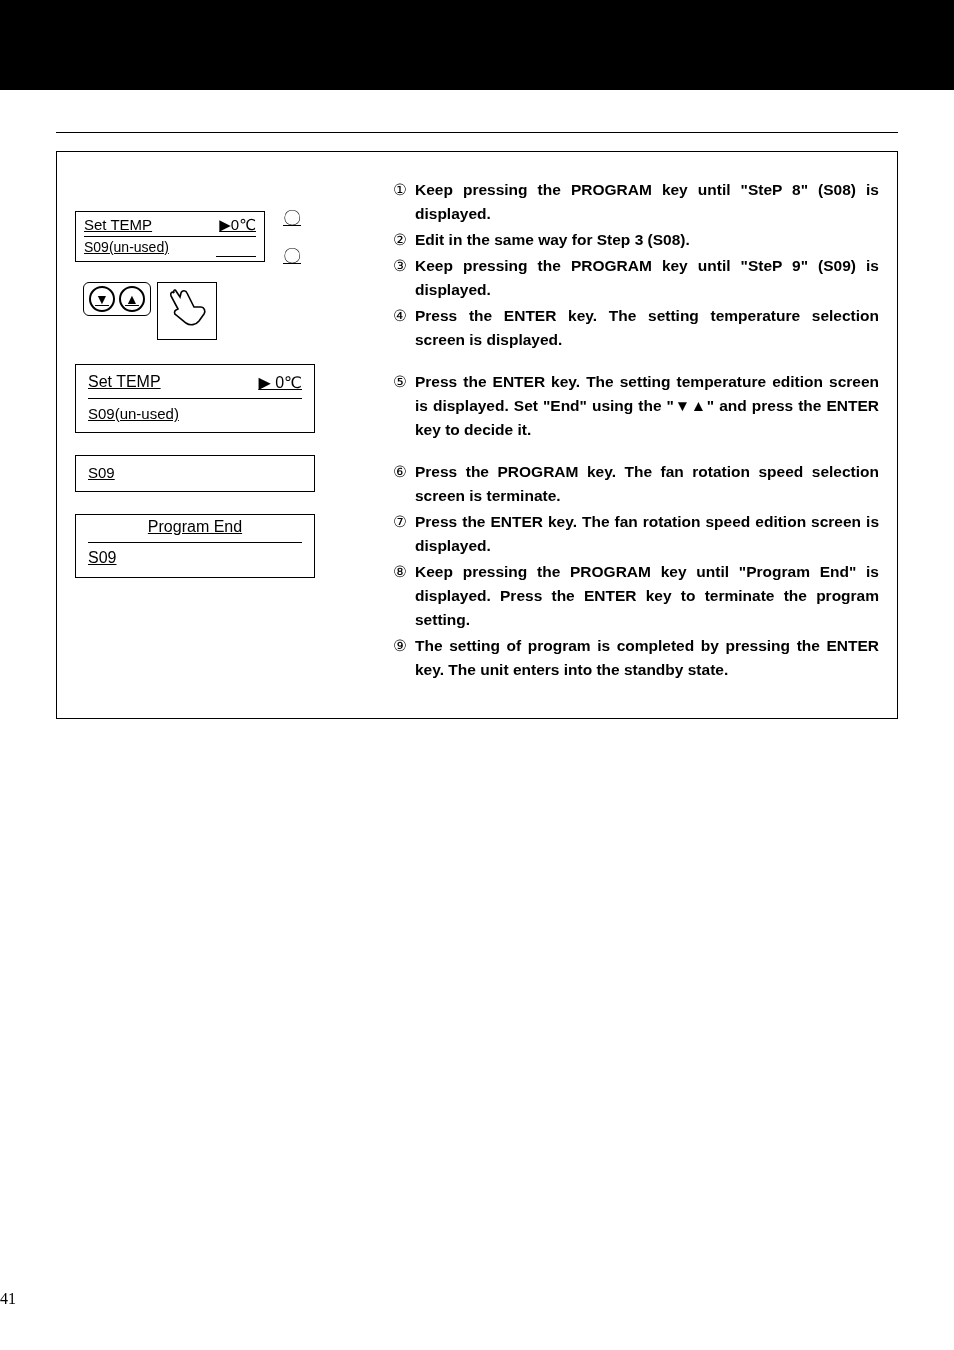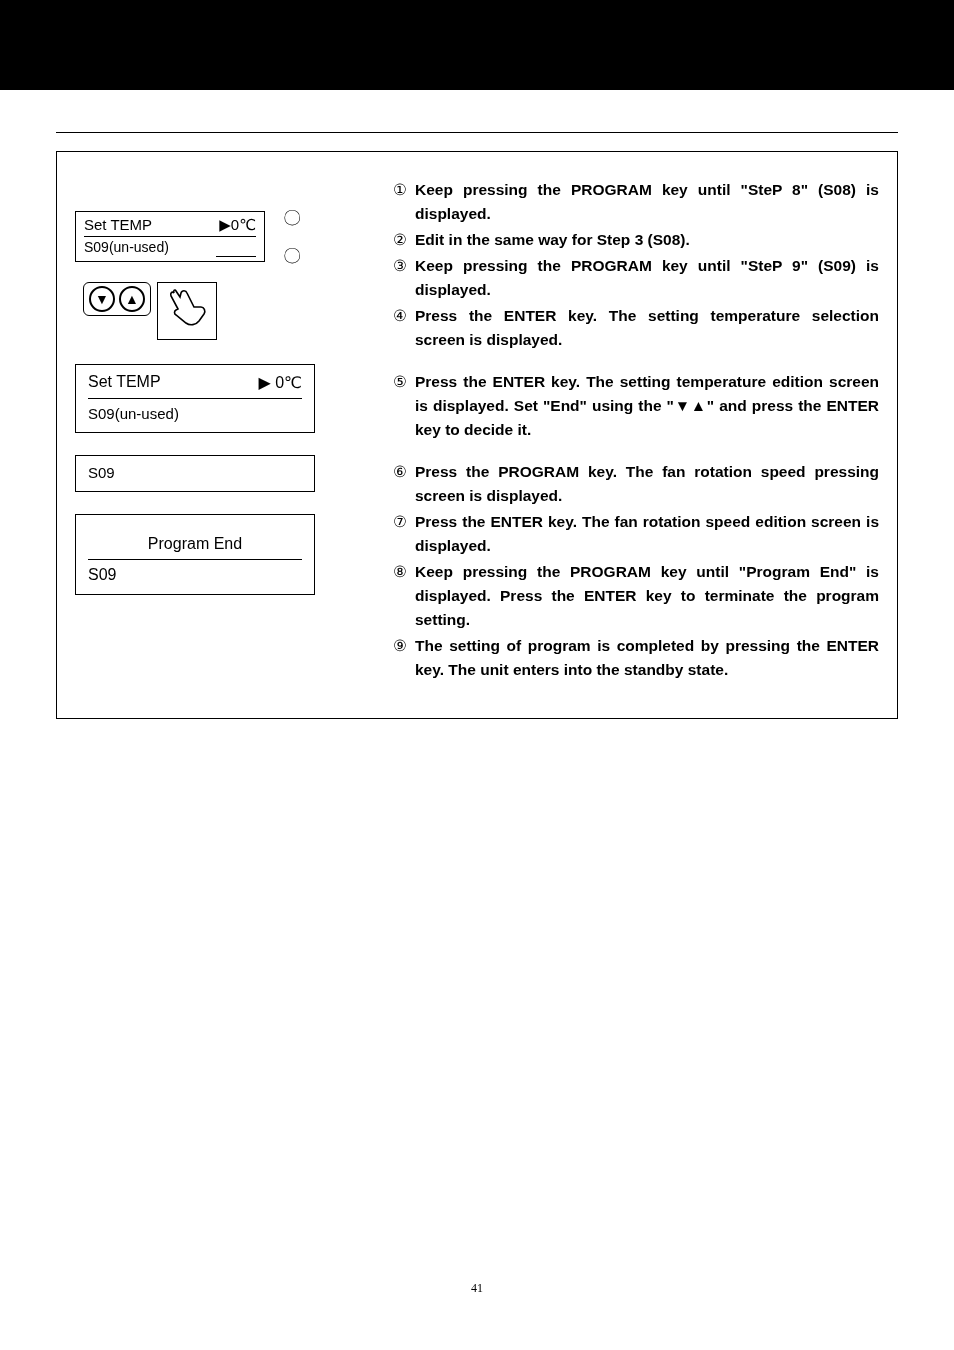--- a/index.html
+++ b/index.html
@@ -12,20 +12,21 @@
     margin: 18px 56px 0 56px;
     border: 1px solid #000;
     padding: 26px 18px 18px 18px;
     display: flex;
     gap: 18px;
   }
   .left-col {
     width: 300px;
     flex: 0 0 300px;
     padding-top: 26px;
+    text-decoration: underline;
   }
   .right-col { flex: 1; font-size: 15.5px; line-height: 1.55; }
   .right-col p { display: flex; margin-bottom: 2px; text-align: justify; }
   .num { flex: 0 0 22px; }
   .txt { flex: 1; font-weight: bold; }
   .group { margin-bottom: 18px; }
 
   
   .lcd-row { display: flex; align-items: center; gap: 18px; margin-bottom: 6px; }
   .lcd-small {
@@ -58,26 +59,26 @@
     width: 240px;
     padding: 8px 12px 10px 12px;
     font-size: 16px;
     margin-bottom: 22px;
   }
   .lcd-med .rowA { display: flex; justify-content: space-between; border-bottom: 1px solid #000; padding-bottom: 6px; margin-bottom: 6px; }
   .lcd-med .rowB { font-size: 15px; }
   .lcd-center {
     border: 1.5px solid #000;
     width: 240px;
-    padding: 20px 12px 10px 12px;
+    padding: 3px 12px 10px 12px;
     font-size: 16px;
   }
   .lcd-center .rowA { text-align: center; border-bottom: 1px solid #000; padding-bottom: 6px; margin-bottom: 6px; }
 
-  .page-num { position: absolute; bottom: 54px; width: 100%; text-align: center; font-family: 'Times New Roman', serif; font-size: 12px; }
+  .page-num { position: absolute; bottom: 42px; width: 100%; text-align: left; font-family: 'Times New Roman', serif; font-size: 16px; }
 </style>
 </head>
 <body>
 
 <div class="page">
   <div class="black-band"></div>
 
   <div class="hr-area">
       <hr class="hr-line">
     </div>
@@ -158,21 +159,21 @@
       </div>
       <div class="group">
         <p>
             <span class="num">⑤</span>
             <span class="txt">Press the ENTER key.  The setting temperature edition screen is displayed.  Set "End" using the "▼▲" and press the ENTER key to decide it.</span>
           </p>
       </div>
       <div class="group">
         <p>
             <span class="num">⑥</span>
-            <span class="txt">Press the PROGRAM key.   The fan rotation speed pressing screen is displayed.</span>
+            <span class="txt">Press the PROGRAM key.   The fan rotation speed selection screen is terminate.</span>
           </p>
         <p>
             <span class="num">⑦</span>
             <span class="txt">Press the ENTER key.  The fan rotation speed edition screen is displayed.</span>
           </p>
         <p>
             <span class="num">⑧</span>
             <span class="txt">Keep pressing the PROGRAM key until "Program End" is displayed.  Press the ENTER key to terminate the program setting.</span>
           </p>
         <p>

